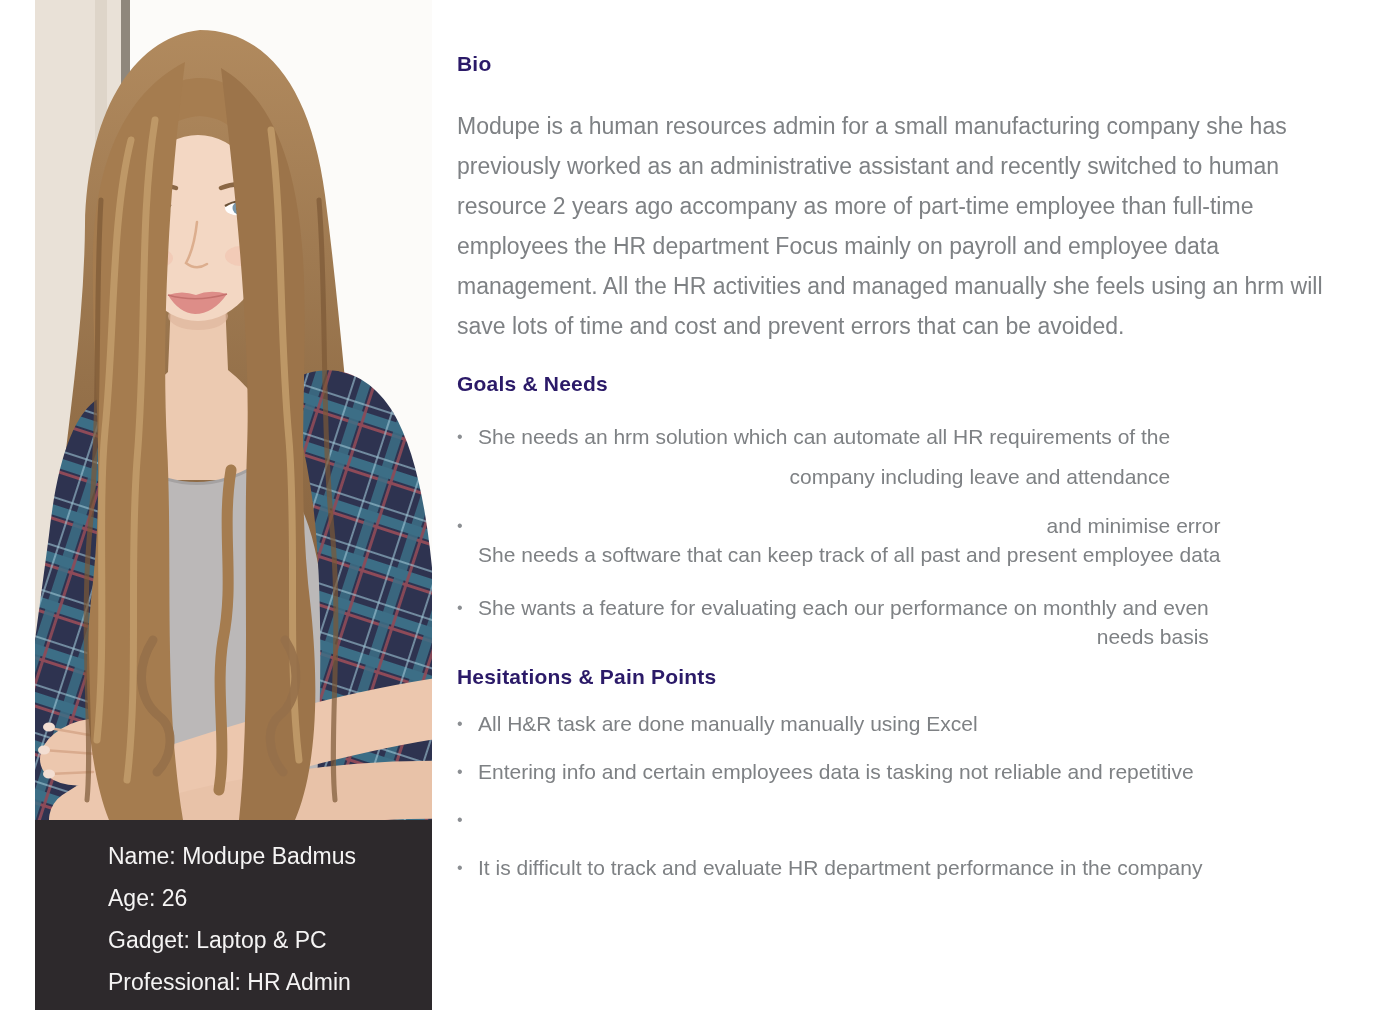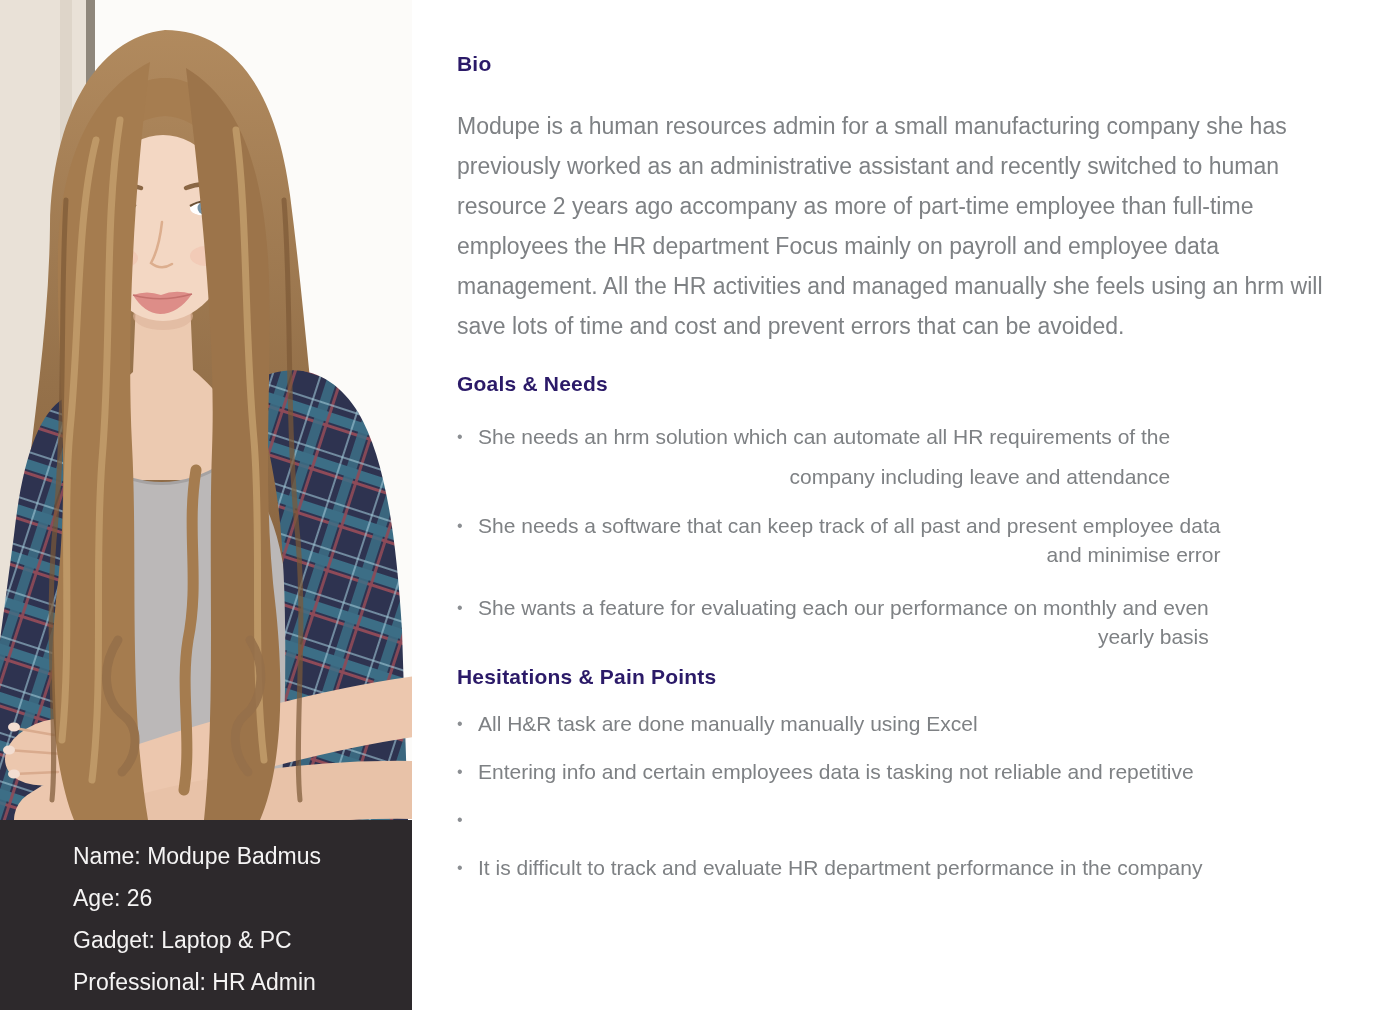--- a/index.html
+++ b/index.html
@@ -1,20 +1,20 @@
 <!DOCTYPE html>
 <html><head>
 <meta charset="utf-8">
 <style>
   html, body { margin:0; padding:0; background:#ffffff; }
   .page {
     position:relative; width:1386px; height:1010px; background:#ffffff;
     font-family:"Liberation Sans","DejaVu Sans",sans-serif; overflow:hidden;
   }
-  .left-col { position:absolute; left:0; top:0; width:412px; height:1010px; }
+  .left-col { position:absolute; left:0; top:0; width:412px; height:1010px;padding-left:35px; }
   .photo { width:412px; height:820px; overflow:hidden; }
   .photo svg { display:block; }
   .info-panel {
     width:412px; height:190px; background:#2d292c;
     box-sizing:border-box; padding:15px 0 0 73px;
   }
   .info-line { color:#f5f4f4; font-size:23px; line-height:42px; white-space:nowrap; }
 
   .right-col {
     position:absolute; left:432px; top:0; width:974px; height:1010px;
@@ -163,29 +163,29 @@
         <div class="bullet lh40 goal-1">
           <span class="dot">•</span>
           <div class="b-lines">
             <div class="b-line">She needs an hrm solution which can automate all HR requirements of the</div>
             <div class="b-line">company including leave and attendance</div>
           </div>
         </div>
         <div class="bullet lh29 goal-2">
           <span class="dot">•</span>
           <div class="b-lines">
+            <div class="b-line">and minimise error</div>
             <div class="b-line">She needs a software that can keep track of all past and present employee data</div>
-            <div class="b-line">and minimise error</div>
           </div>
         </div>
         <div class="bullet lh29">
           <span class="dot">•</span>
           <div class="b-lines">
             <div class="b-line">She wants a feature for evaluating each our performance on monthly and even</div>
-            <div class="b-line">yearly basis</div>
+            <div class="b-line">needs basis</div>
           </div>
         </div>
       </div>
     </section>
 
     <section class="sec-pain">
       <h2 class="heading">Hesitations &amp; Pain Points</h2>
       <div class="bullets">
         <div class="bullet lh28 pain-b">
           <span class="dot">•</span>

